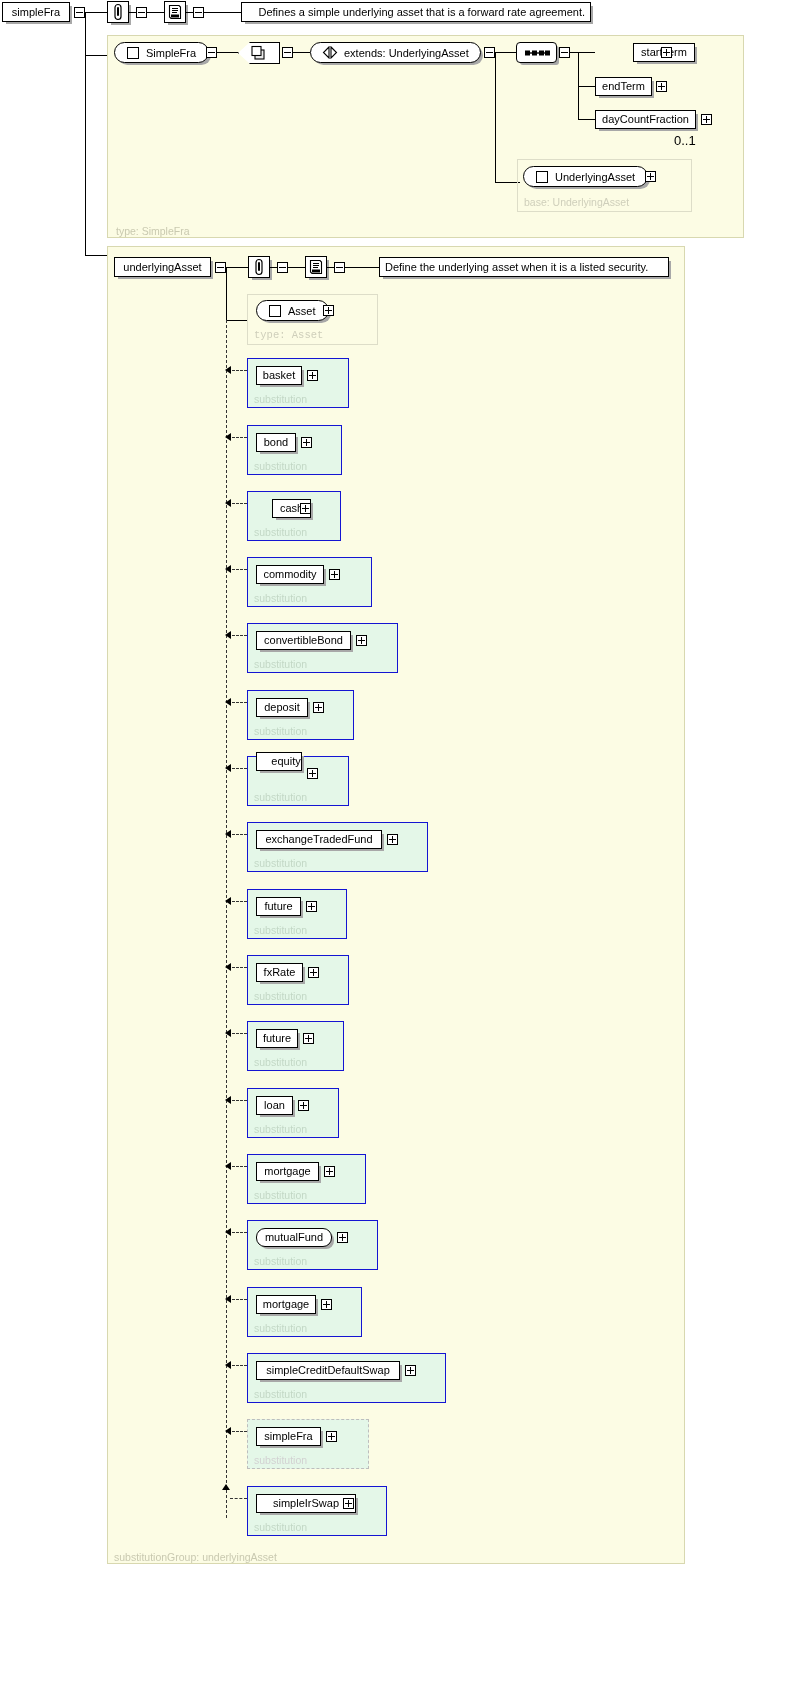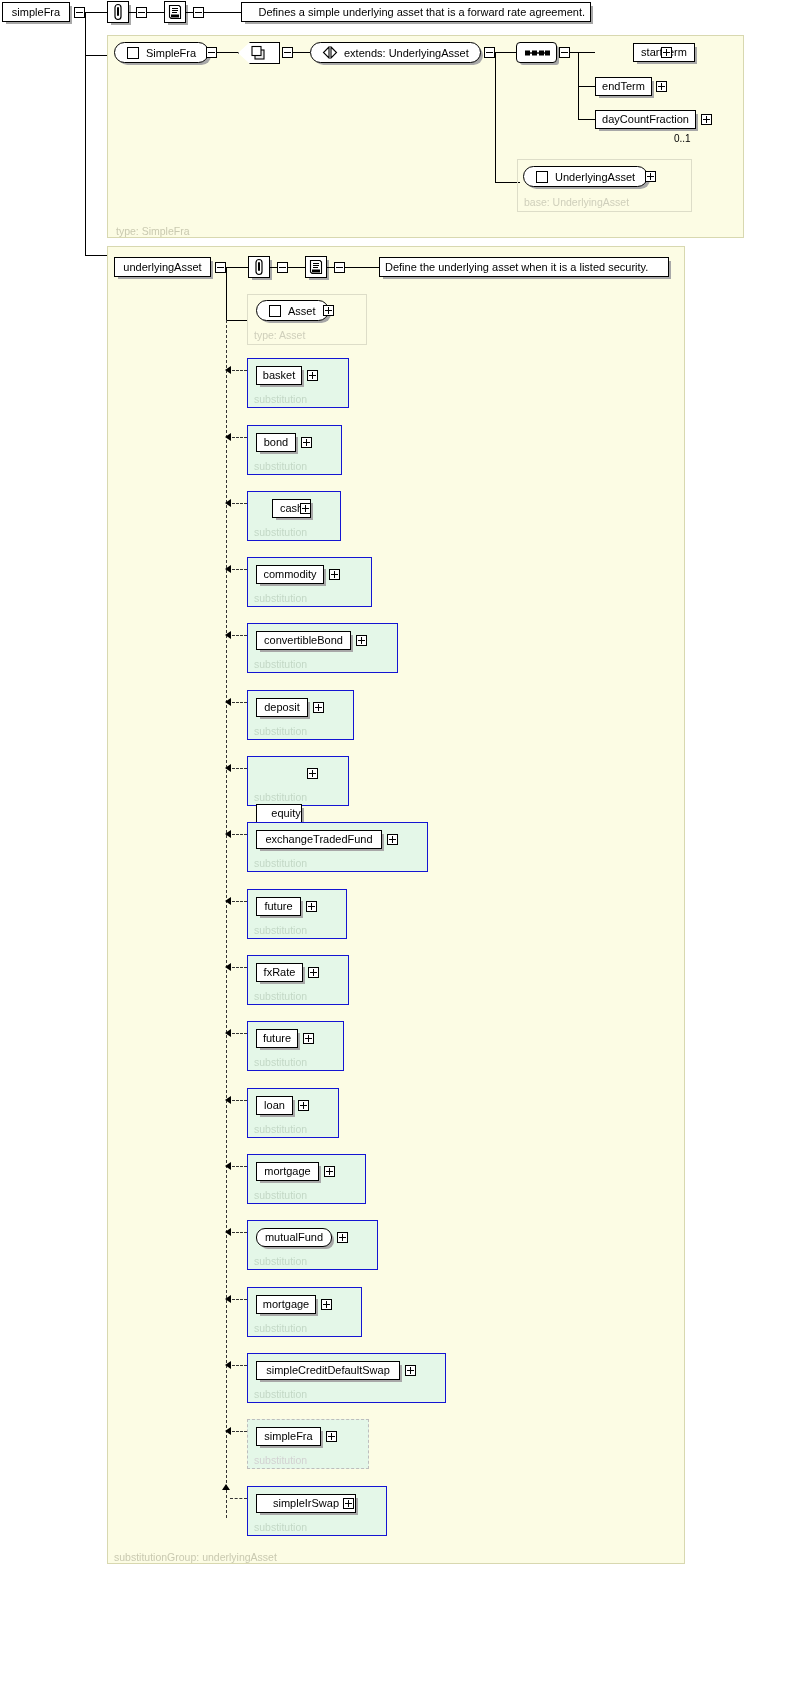--- a/index.html
+++ b/index.html
@@ -83,21 +83,21 @@
   .seqbox{position:absolute;height:21px;background:#fff;border:1px solid #000;
         box-shadow:3px 3px 0 -1px #a8a8a8;box-sizing:border-box;
         border-radius:4px;display:flex;align-items:center;justify-content:center;}
   .seqbox::before,.seqbox::after{content:"";position:absolute;}
 
   .extbox{position:absolute;height:21px;background:#fff;border:1px solid #000;
         box-shadow:3px 3px 0 -1px #a8a8a8;box-sizing:border-box;
         border-radius:11px/11px;display:flex;align-items:center;gap:6px;
         padding:0 11px;white-space:nowrap;font-size:11px;}
 
-  .occ{position:absolute;font-size:10px;color:#000;padding-left:44px;}
+  .occ{position:absolute;font-size:13px;color:#000;padding-left:44px;}
 </style>
 </head>
 <body>
 
 <div class="textbox" style="left:2px;top:2px;width:68px;height:20px;justify-content:center;">
   <span>simpleFra</span>
 </div>
 
 <div class="tog" style="left:74px;top:7px;">
   <i class="h"></i>
@@ -271,21 +271,21 @@
 <div class="tog" style="left:334px;top:262px;">
   <i class="h"></i>
 </div>
 <div class="ln lh" style="left:327px;top:267px;width:8px;"></div>
 <div class="ln lh" style="left:345px;top:267px;width:34px;"></div>
 
 <div class="textbox" style="left:379px;top:257px;width:290px;height:20px;">
   <span>Define the underlying asset when it is a listed security.</span>
 </div>
 
-<div class="innerbox" style="left:247px;top:294px;width:120px;height:51px;">
+<div class="innerbox" style="left:247px;top:294px;width:131px;height:51px;font-family:Liberation Mono, monospace;">
   <span class="cap">type: Asset</span>
 </div>
 <div class="tbox" style="left:256px;top:300px;text-align:center;">
   <span class="sq"></span>
   <span>Asset</span>
 </div>
 <div class="tog" style="left:323px;top:305px;">
   <i class="h"></i>
     <i class="v"></i>
 </div>
@@ -361,21 +361,21 @@
     </div>
     <div class="tog" style="left: 313px; top: 702px;">
       <i class="h"></i>
       <i class="v"></i>
     </div>
     <div class="dash-h" style="left: 232px; top: 702px; width: 15px;"></div>
     <div class="arw" style="left: 225px; top: 698px;"></div>
     <div class="subbox" style="left: 247px; top: 756px; width: 102px; height: 50px;">
       <span class="cap">substitution</span>
     </div>
-    <div class="ebox" style="left: 256px; top: 804px; width: 46px; padding-left: 20px;">
+    <div class="ebox" style="left: 256px; top: 752px; width: 46px; padding-left: 20px;">
       <span>equity</span>
     </div>
     <div class="tog" style="left: 307px; top: 768px;">
       <i class="h"></i>
       <i class="v"></i>
     </div>
     <div class="dash-h" style="left: 232px; top: 768px; width: 15px;"></div>
     <div class="arw" style="left: 225px; top: 764px;"></div>
     <div class="subbox" style="left: 247px; top: 822px; width: 181px; height: 50px;">
       <span class="cap">substitution</span>

